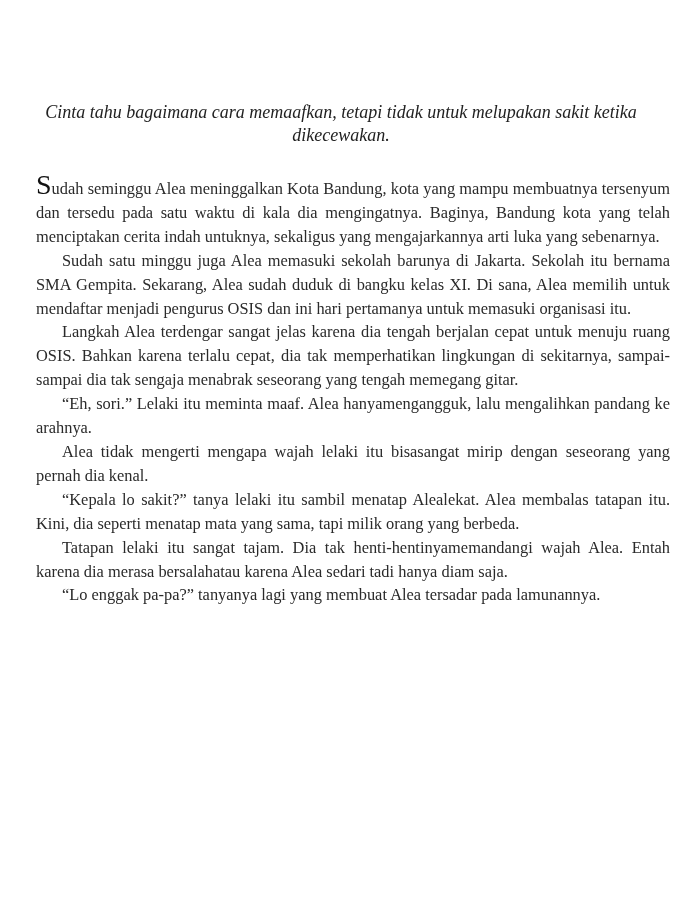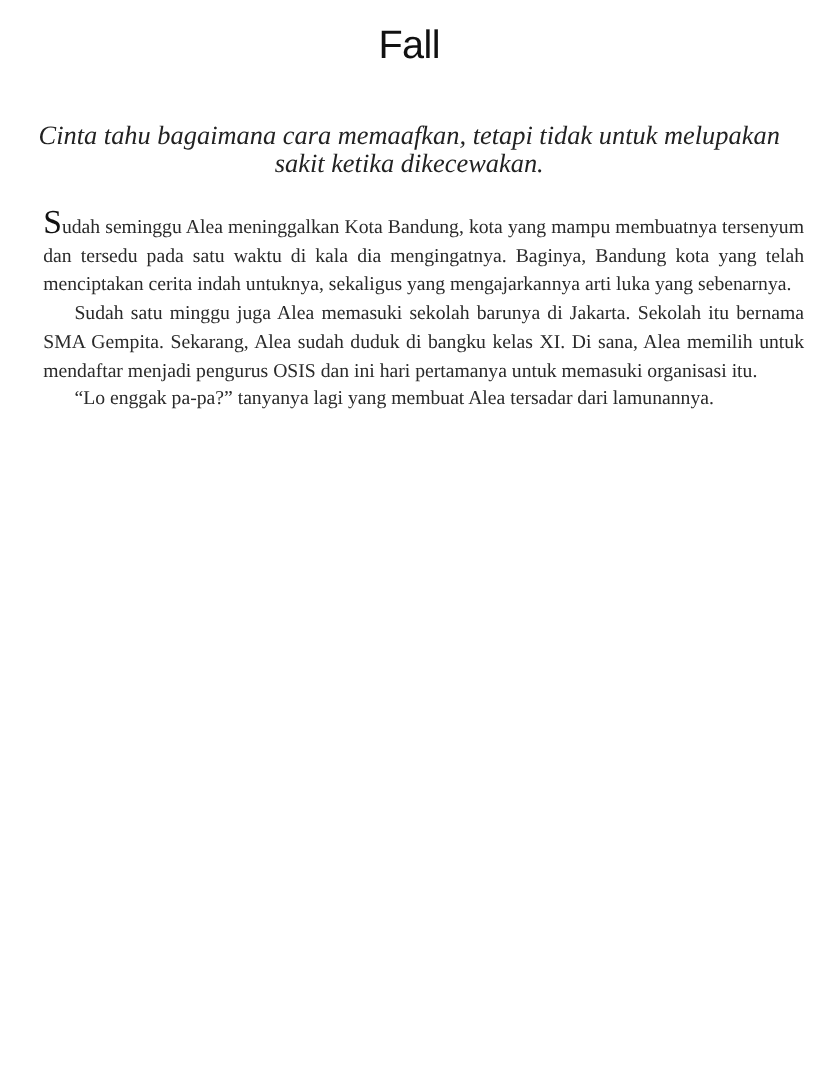--- a/index.html
+++ b/index.html
@@ -13,37 +13,41 @@
       text-align: center;
       font-family: "Liberation Sans", sans-serif;
       font-size: 33px; color: #111;
       letter-spacing: -0.5px;
     }
     .epigraph {
       position: absolute; top: 101px; left: 28px; width: 626px;
       text-align: center;
       font-family: "Liberation Serif", serif;
       font-style: italic;
-      font-size: 22px; line-height: 23px; color: #222;
+      font-size: 18px; line-height: 23px; color: #222;
     }
     .body {
       position: absolute; top: 177px; left: 24px; width: 634px;
       font-family: "Liberation Serif", serif;
       font-size: 16.4px; line-height: 23.9px;
       text-align: justify; color: #2a2a2a; margin-left: 12px;
     }
     .body p { margin: 0; text-indent: 26px; }
     .body p.first { text-indent: 0; }
     .dropcap { font-size: 28px; line-height: 16px; color: #111; }
   </style>
 </head>
 <body>
 
 <div class="page">
-  <div class="title">Fall</div>
   <div class="epigraph">Cinta tahu bagaimana cara memaafkan, tetapi tidak untuk melupakan sakit ketika dikecewakan.</div>
 
   <div class="body">
     <p class="first"><span class="dropcap">S</span><span>udah seminggu Alea meninggalkan Kota Bandung, kota yang mampu membuatnya tersenyum dan tersedu pada satu waktu di kala dia mengingatnya. Baginya, Bandung kota yang telah menciptakan cerita indah untuknya, sekaligus yang mengajarkannya arti luka yang sebenarnya.</span></p>
     <p>Sudah satu minggu juga Alea memasuki sekolah barunya di Jakarta. Sekolah itu bernama SMA Gempita. Sekarang, Alea sudah duduk di bangku kelas XI. Di sana, Alea memilih untuk mendaftar menjadi pengurus OSIS dan ini hari pertamanya untuk memasuki organisasi itu.</p>
-    <p>“Lo enggak pa-pa?” tanyanya lagi yang membuat Alea tersadar dari lamunannya.</p>
+    <p>Langkah Alea terdengar sangat jelas karena dia tengah berjalan cepat untuk menuju ruang OSIS. Bahkan karena terlalu cepat, dia tak memperhatikan lingkungan di sekitarnya, sampai-sampai dia tak sengaja menabrak seseorang yang tengah memegang gitar.</p>
+    <p>“Eh, sori.” Lelaki itu meminta maaf. Alea hanyamengangguk, lalu mengalihkan pandang ke arahnya.</p>
+    <p>Alea tidak mengerti mengapa wajah lelaki itu bisasangat mirip dengan seseorang yang pernah dia kenal.</p>
+    <p>“Kepala lo sakit?” tanya lelaki itu sambil menatap Alealekat. Alea membalas tatapan itu. Kini, dia seperti menatap mata yang sama, tapi milik orang yang berbeda.</p>
+    <p>Tatapan lelaki itu sangat tajam. Dia tak henti-hentinyamemandangi wajah Alea. Entah karena dia merasa bersalahatau karena Alea sedari tadi hanya diam saja.</p>
+    <p>“Lo enggak pa-pa?” tanyanya lagi yang membuat Alea tersadar pada lamunannya.</p>
   </div>
 </div>
 
 </body></html>

